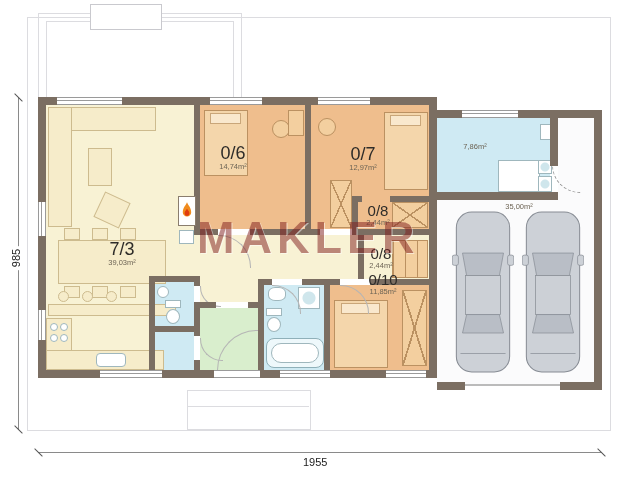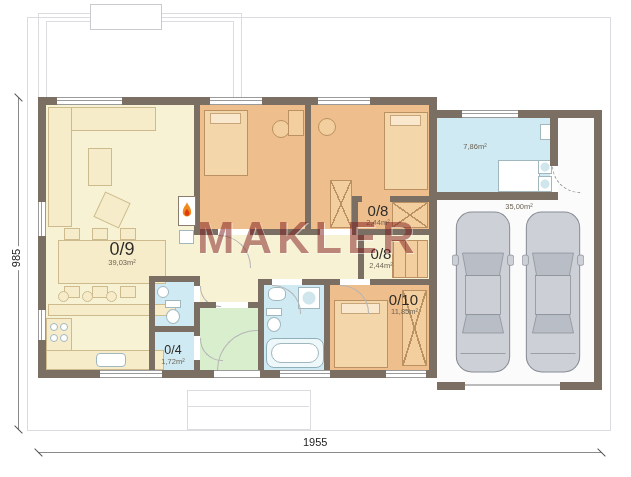--- a/index.html
+++ b/index.html
@@ -224,50 +224,54 @@
   <div class="winH" style="left:318px;top:97px;width:52px;"></div>
   <div class="winH" style="left:462px;top:110px;width:56px;"></div>
   <div class="winV" style="left:38px;top:202px;height:34px;"></div>
   <div class="winV" style="left:38px;top:310px;height:30px;"></div>
   <div class="winH" style="left:100px;top:370px;width:62px;"></div>
   <div class="winH" style="left:280px;top:370px;width:50px;"></div>
   <div class="winH" style="left:386px;top:370px;width:40px;"></div>
   <div class="abs" style="left:214px;top:370px;width:46px;height:8px;background:#fff;border-top:1px solid #9a9a9a;border-bottom:1px solid #9a9a9a;z-index:31;"></div>
 
   <div class="rl lg" style="left:82px;top:240px;width:80px;">
-    <div class="rid">0/9</div>
+    <div class="rid">7/3</div>
     <div class="rarea">39,03m²</div>
+  </div>
+  <div class="rl lg" style="left:193px;top:144px;width:80px;">
+    <div class="rid">0/6</div>
+    <div class="rarea">14,74m²</div>
+  </div>
+  <div class="rl lg" style="left:323px;top:145px;width:80px;">
+    <div class="rid">0/7</div>
+    <div class="rarea">12,97m²</div>
   </div>
   <div class="rl md" style="left:348px;top:203px;width:60px;">
     <div class="rid">0/8</div>
     <div class="rarea">2,44m²</div>
   </div>
   <div class="rl md" style="left:351px;top:246px;width:60px;">
     <div class="rid">0/8</div>
     <div class="rarea">2,44m²</div>
   </div>
-  <div class="rl sm" style="left:143px;top:344px;width:60px;">
-    <div class="rid">0/4</div>
-    <div class="rarea">1,72m²</div>
-  </div>
-  <div class="rl md" style="left:348px;top:292px;width:70px;text-align:right;">
+  <div class="rl md" style="left:348px;top:272px;width:70px;">
     <div class="rid">0/10</div>
     <div class="rarea">11,85m²</div>
   </div>
   <div class="rl md" style="left:435px;top:142px;width:80px;">
     <div class="rarea">7,86m²</div>
   </div>
   <div class="rl md" style="left:479px;top:202px;width:80px;">
     <div class="rarea">35,00m²</div>
   </div>
 
   <div class="wm">MAKLER</div>
 
   <div class="dim" style="left:18px;top:97px;width:1px;height:333px;"></div>
   <div class="tick" style="left:13px;top:97px;"></div>
   <div class="tick" style="left:13px;top:429px;"></div>
   <div class="dimtxt" style="left:4px;top:252px;transform:rotate(-90deg);transform-origin:center;">985</div>
   <div class="dim" style="left:38px;top:452px;width:564px;height:1px;"></div>
   <div class="tick" style="left:33px;top:452px;"></div>
   <div class="tick" style="left:596px;top:452px;"></div>
-  <div class="dimtxt" style="left:300px;top:436px;">1955</div>
+  <div class="dimtxt" style="left:300px;top:456px;">1955</div>
 
 </div>
 
 </body></html>

